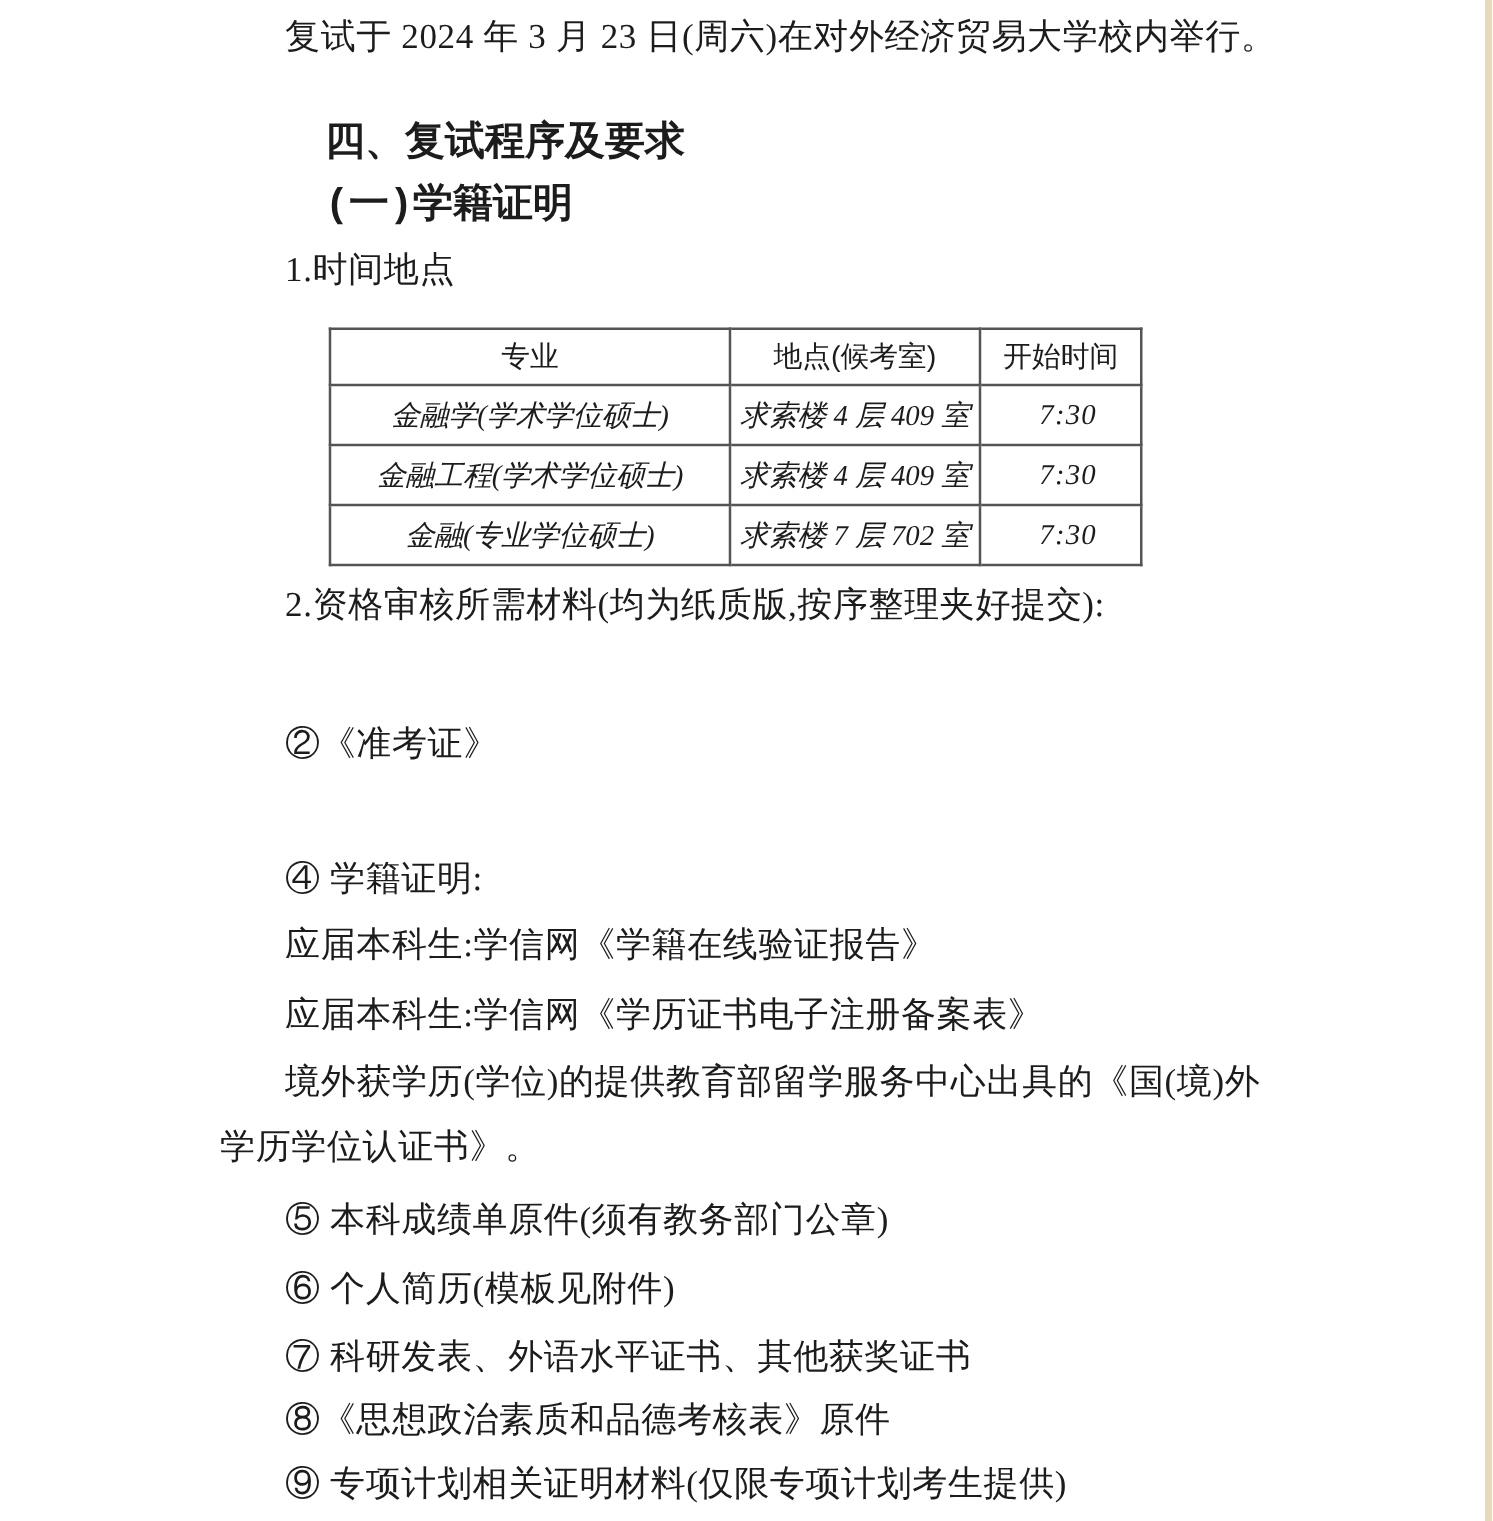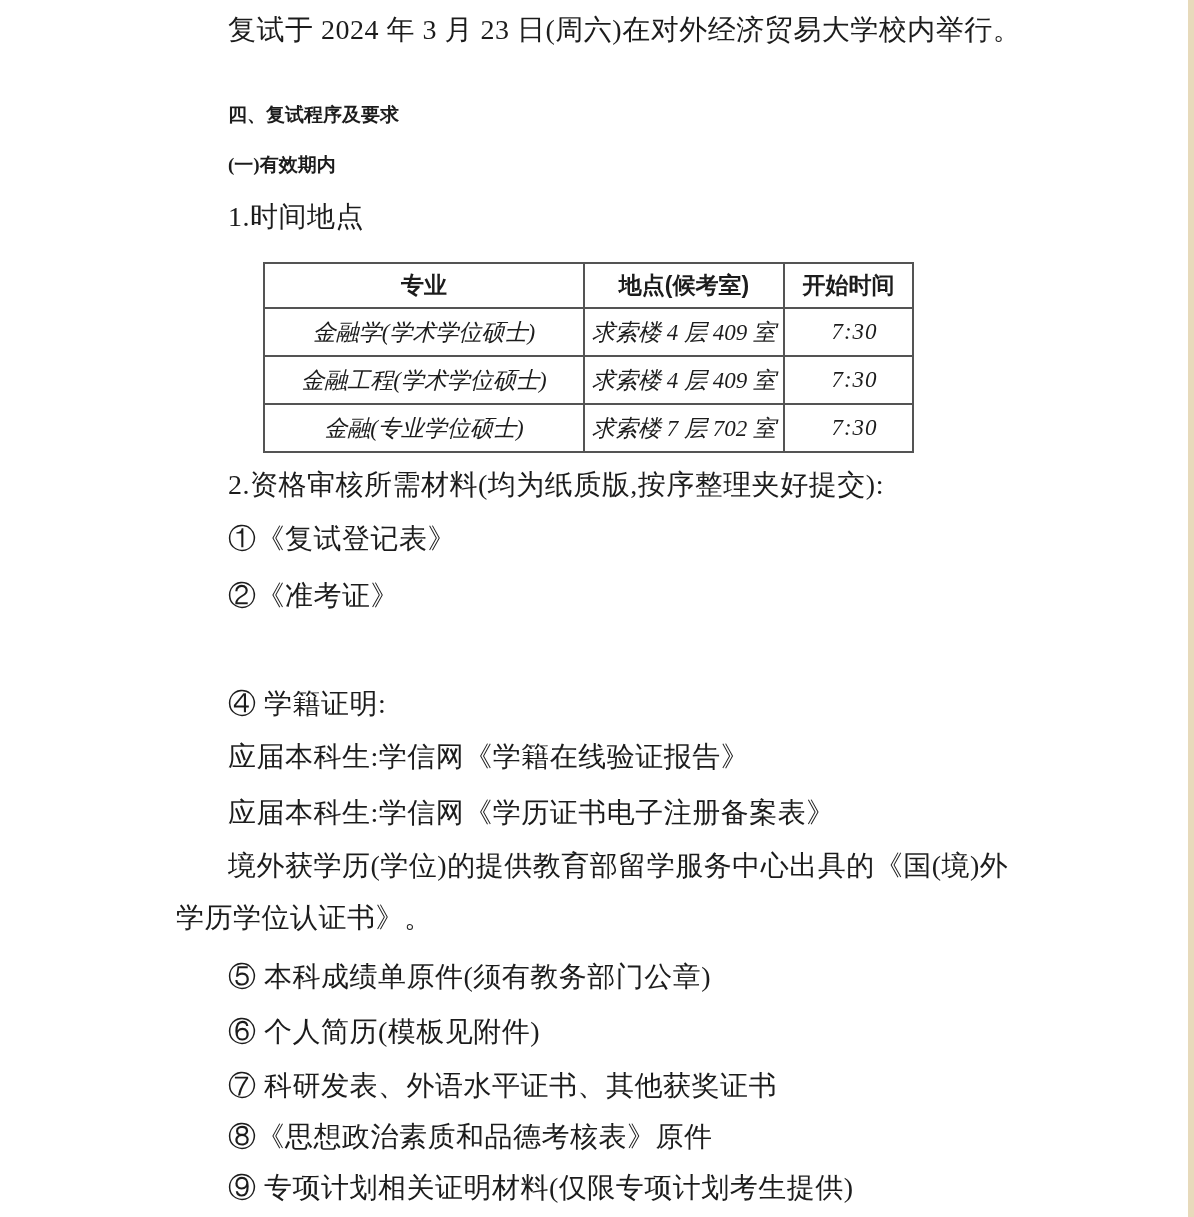--- a/index.html
+++ b/index.html
@@ -29,43 +29,44 @@
     position: absolute;
     left: 228px;
     height: 54px;
     line-height: 54px;
     font-size: 28px;
     letter-spacing: 0.5px;
     white-space: nowrap;
   }
   .line.flush { left: 176px; }
   .heading {
-    font-family: Liberation Serif, serif;
+    font-family: Liberation Mono, monospace;
     font-weight: 700;
-    font-size: 19px;
+    font-size: 32px;
     letter-spacing: 0;
+    margin-left: 32px;
   }
   table.schedule {
     position: absolute;
     left: 263px;
     top: 262px;
     border-collapse: collapse;
     table-layout: fixed;
     background: var(--page-bg);
   }
   table.schedule th, table.schedule td {
     border: 2px solid var(--table-border);
     text-align: center;
     vertical-align: middle;
     overflow: hidden;
     white-space: nowrap;
   }
   table.schedule th {
     font-family: "Liberation Sans", "DejaVu Sans", sans-serif;
-    font-weight: 700;
+    font-weight: 400;
     font-size: 23px;
     height: 45px;
   }
   table.schedule td {
     font-family: "Liberation Serif", "DejaVu Serif", serif;
     font-size: 23px;
     height: 48px;
     font-style: italic;
   }
   td.time-cell { font-size: 25px; letter-spacing: 1px; padding-left: 12px; }
@@ -77,21 +78,21 @@
 <body>
 
 <div class="page">
 
   <div class="edge-strip"></div>
 
   <div class="line" style="top:3px">复试于 2024 年 3 月 23 日(周六)在对外经济贸易大学校内举行。</div>
 
   <div class="line heading" style="top:88px">四、复试程序及要求</div>
 
-  <div class="line heading" style="top:138px">(一)有效期内</div>
+  <div class="line heading" style="top:138px">(一)学籍证明</div>
 
   <div class="line" style="top:190px">1.时间地点</div>
 
   <table class="schedule">
     <colgroup>
       <col class="col-major">
       <col class="col-location">
       <col class="col-time">
     </colgroup>
     <thead>
@@ -115,21 +116,20 @@
       <tr>
         <td>金融(专业学位硕士)</td>
         <td>求索楼 7 层 702 室</td>
         <td class="time-cell">7:30</td>
       </tr>
     </tbody>
   </table>
 
   <div class="line" style="top:458px">2.资格审核所需材料(均为纸质版,按序整理夹好提交):</div>
 
-  <div class="line" style="top:512px">①《复试登记表》</div>
 
   <div class="line" style="top:569px">②《准考证》</div>
 
 
   <div class="line" style="top:730px">应届本科生:学信网《学籍在线验证报告》</div>
 
   <div class="line" style="top:677px">④ 学籍证明:</div>
 
   <div class="line" style="top:786px">应届本科生:学信网《学历证书电子注册备案表》</div>
 

